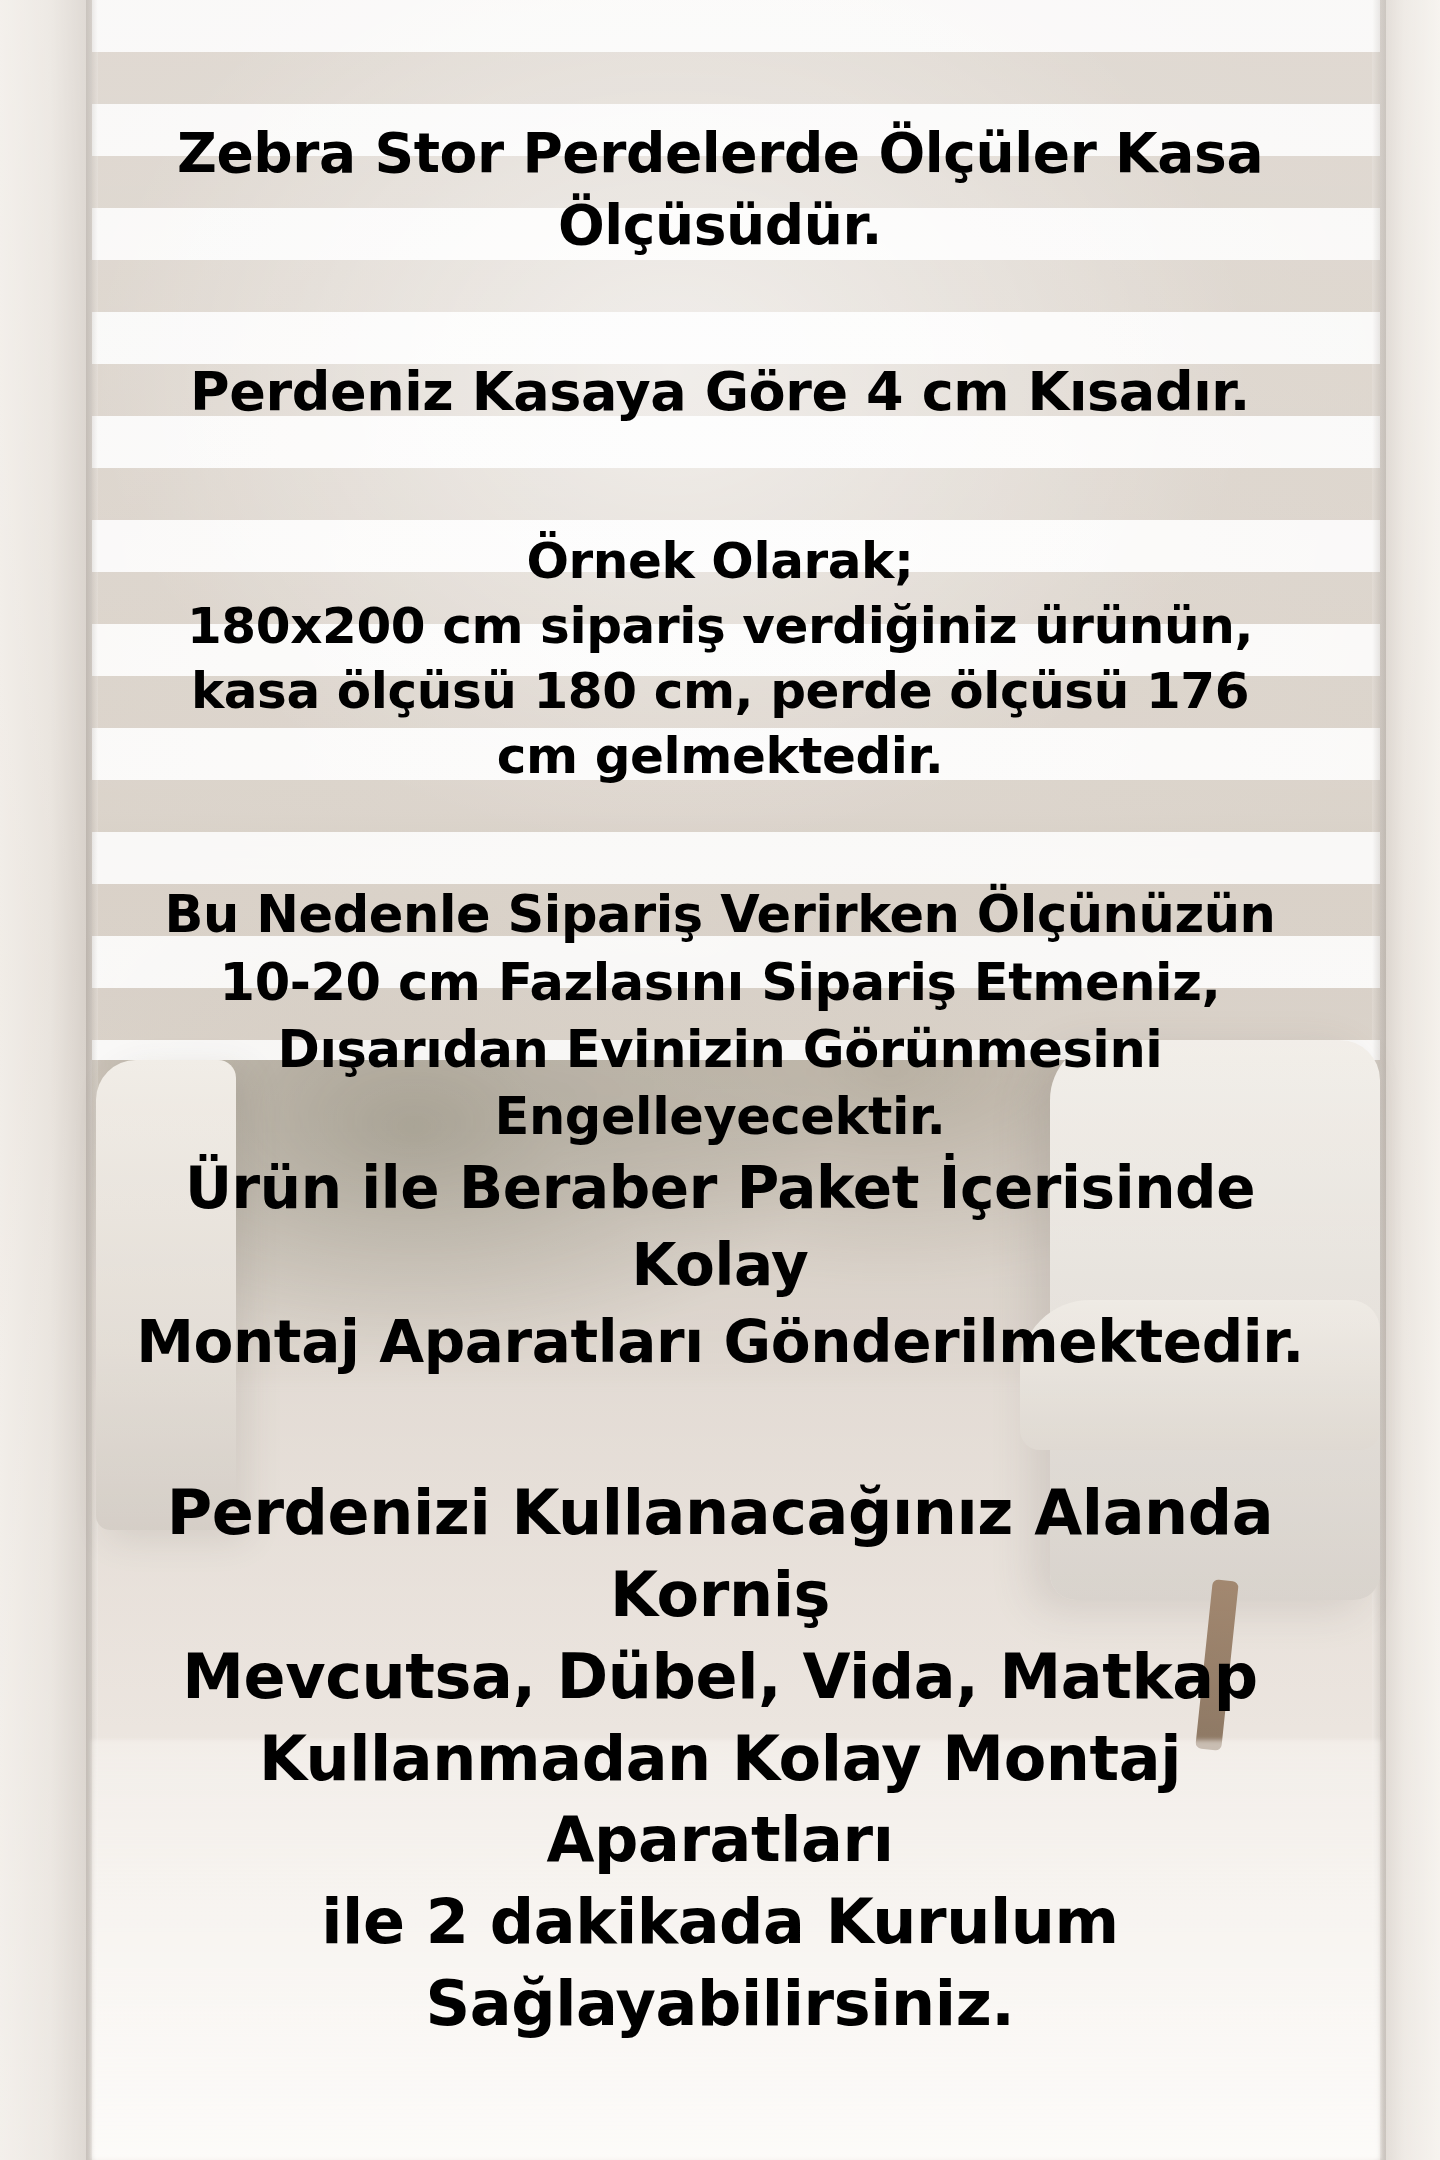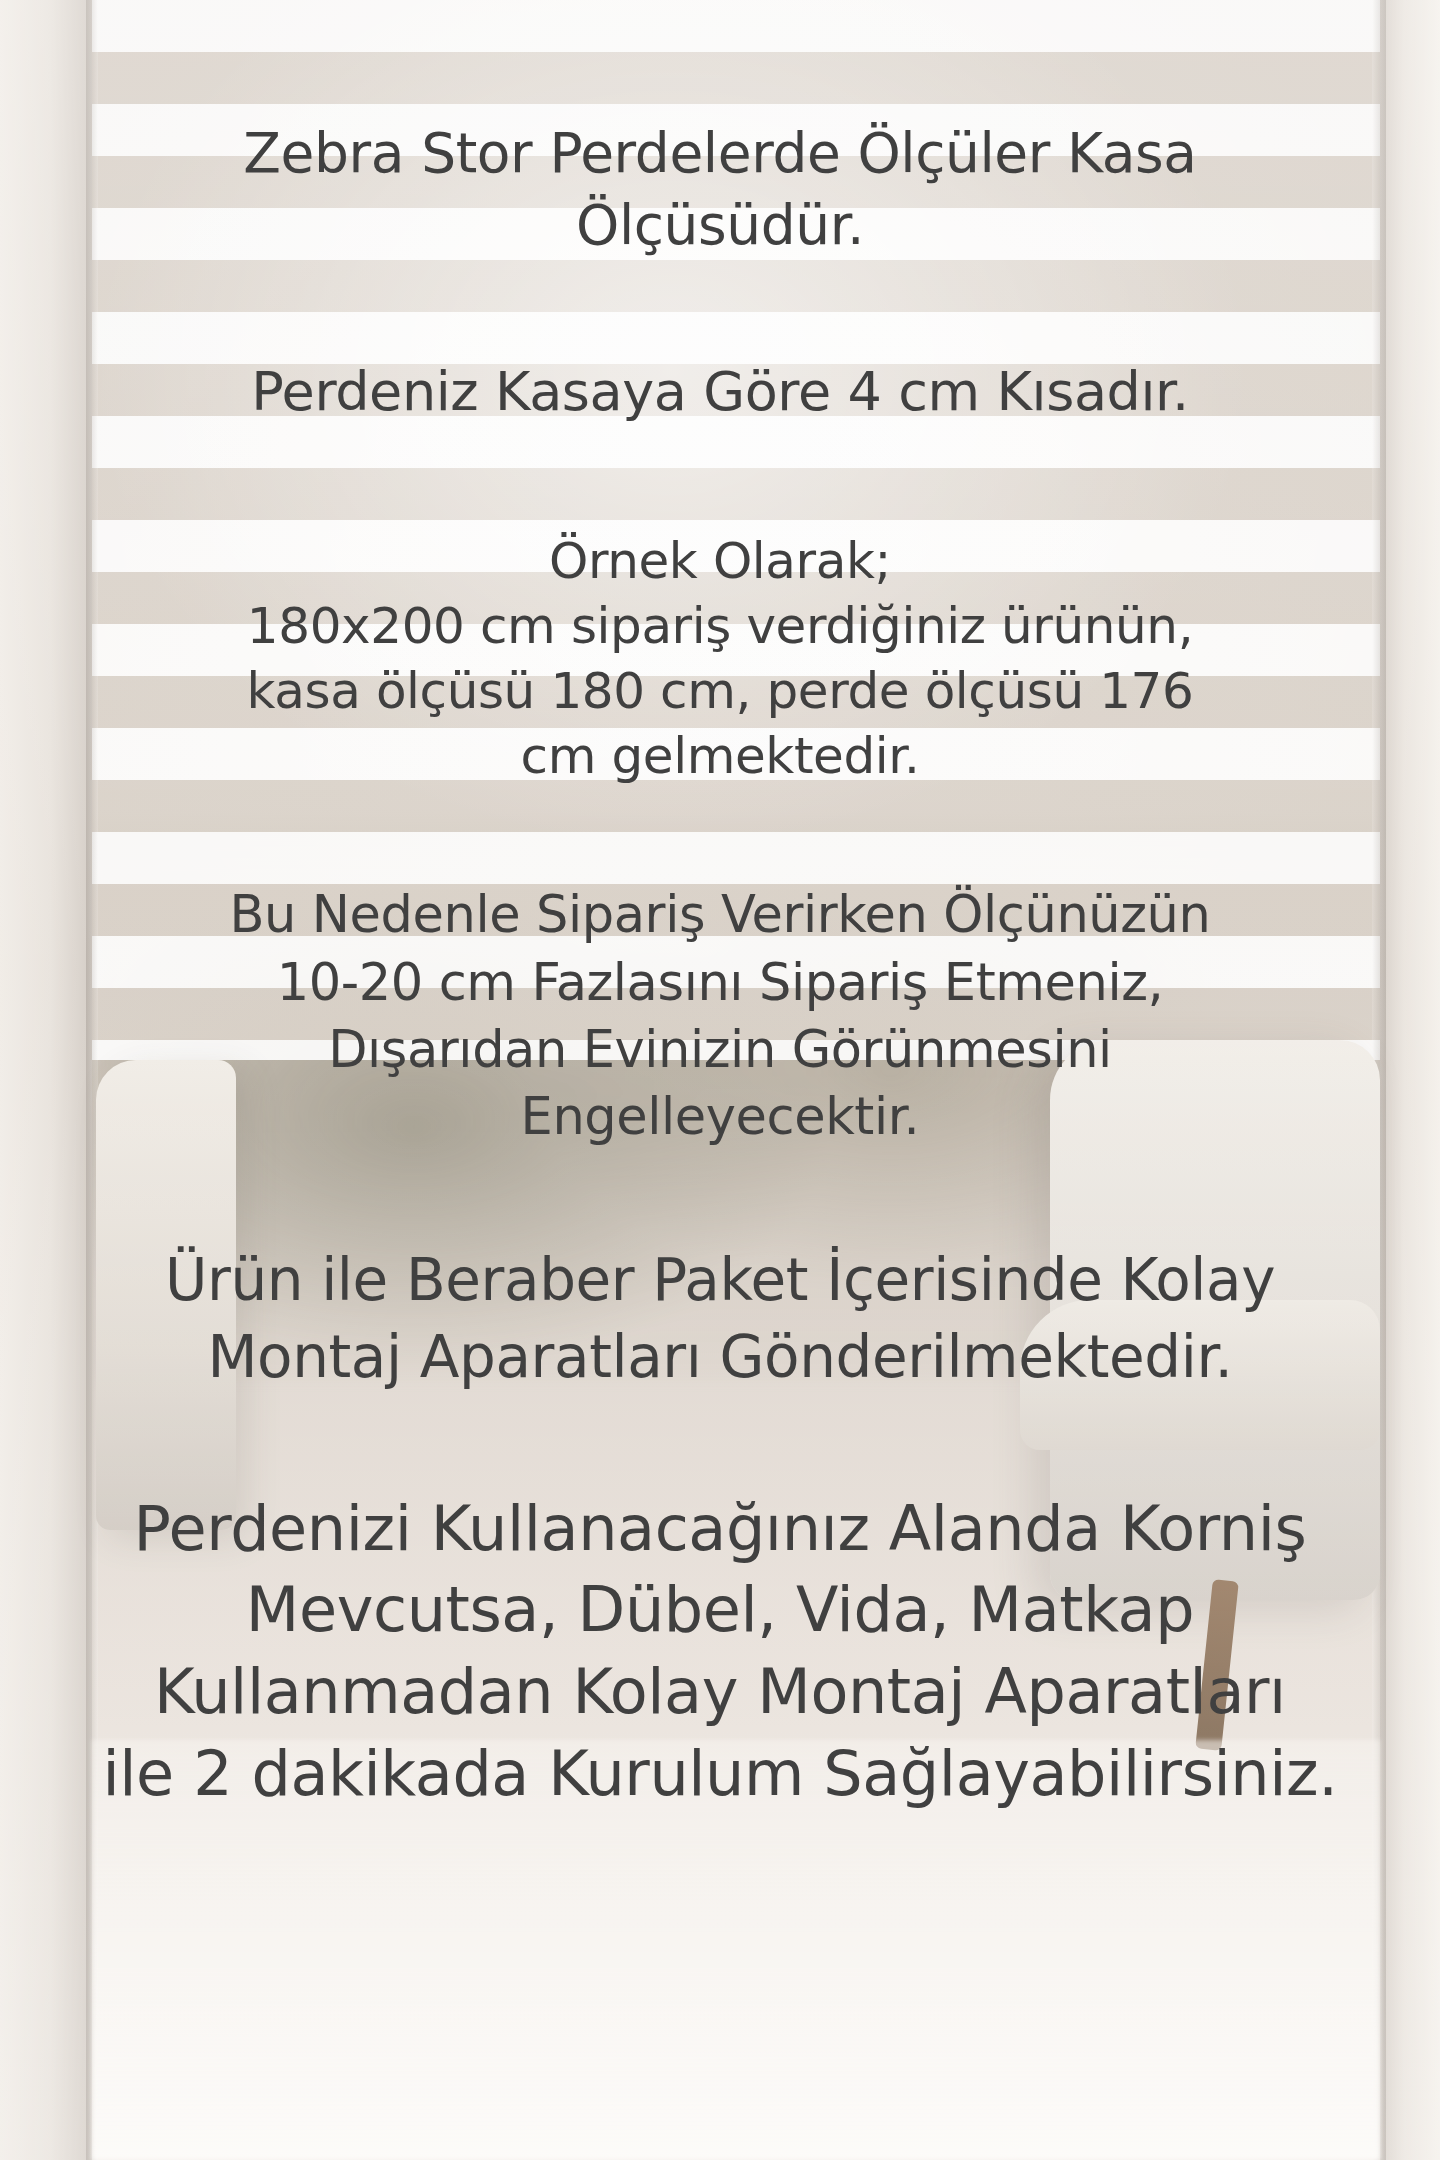--- a/index.html
+++ b/index.html
@@ -151,32 +151,32 @@
     padding: 118px 96px 40px 96px;
     box-sizing: border-box;
     display: flex;
     flex-direction: column;
     align-items: center;
   }
 
   .para {
     width: 100%;
     text-align: center;
-    color: #404040;
-    font-weight: 400;
+    color: #000000;
+    font-weight: 700;
     font-family: "DejaVu Sans", sans-serif;
     letter-spacing: -0.4px;
     line-height: 1.30;
     white-space: pre-line;
   }
 
   .p1 { font-size: 55px; margin-bottom: 96px; }
   .p2 { font-size: 54px; margin-bottom: 102px; }
   .p3 { font-size: 50px; margin-bottom: 92px; line-height: 1.30; }
-  .p4 { font-size: 51px; margin-bottom: 92px; line-height: 1.32; }
+  .p4 { font-size: 51px; line-height: 1.32; }
   .p5 { font-size: 58px; margin-bottom: 92px; line-height: 1.32; }
   .p6 { font-size: 62px; line-height: 1.32; }
 </style>
 </head>
 <body>
 
 <div id="poster">
 
   <div class="bg-room"></div>
   <div class="outdoor"></div>

